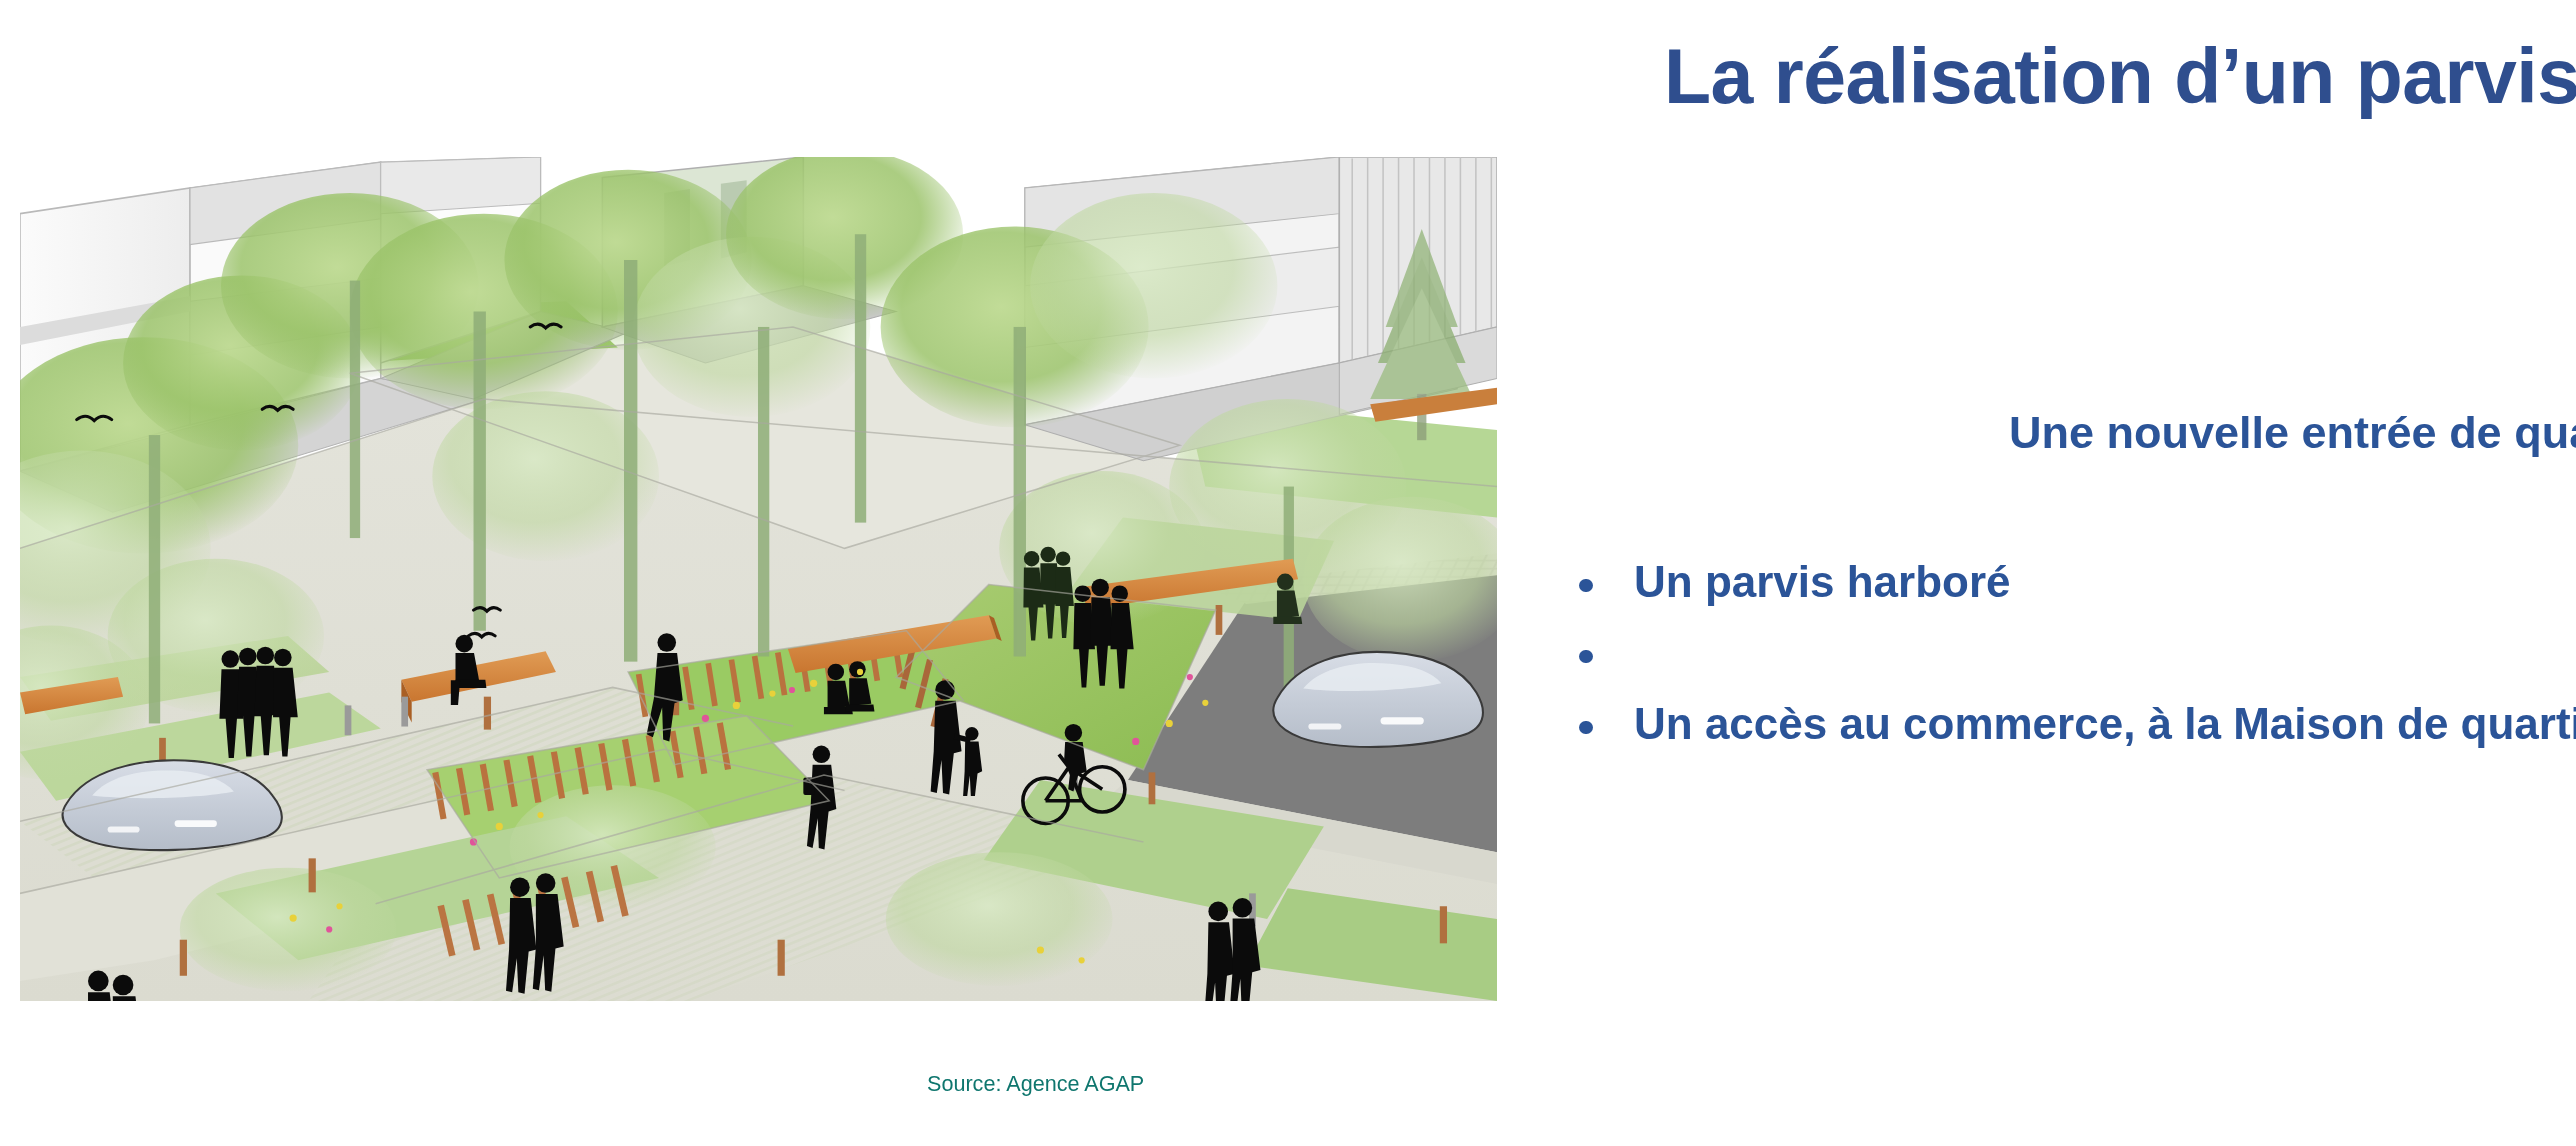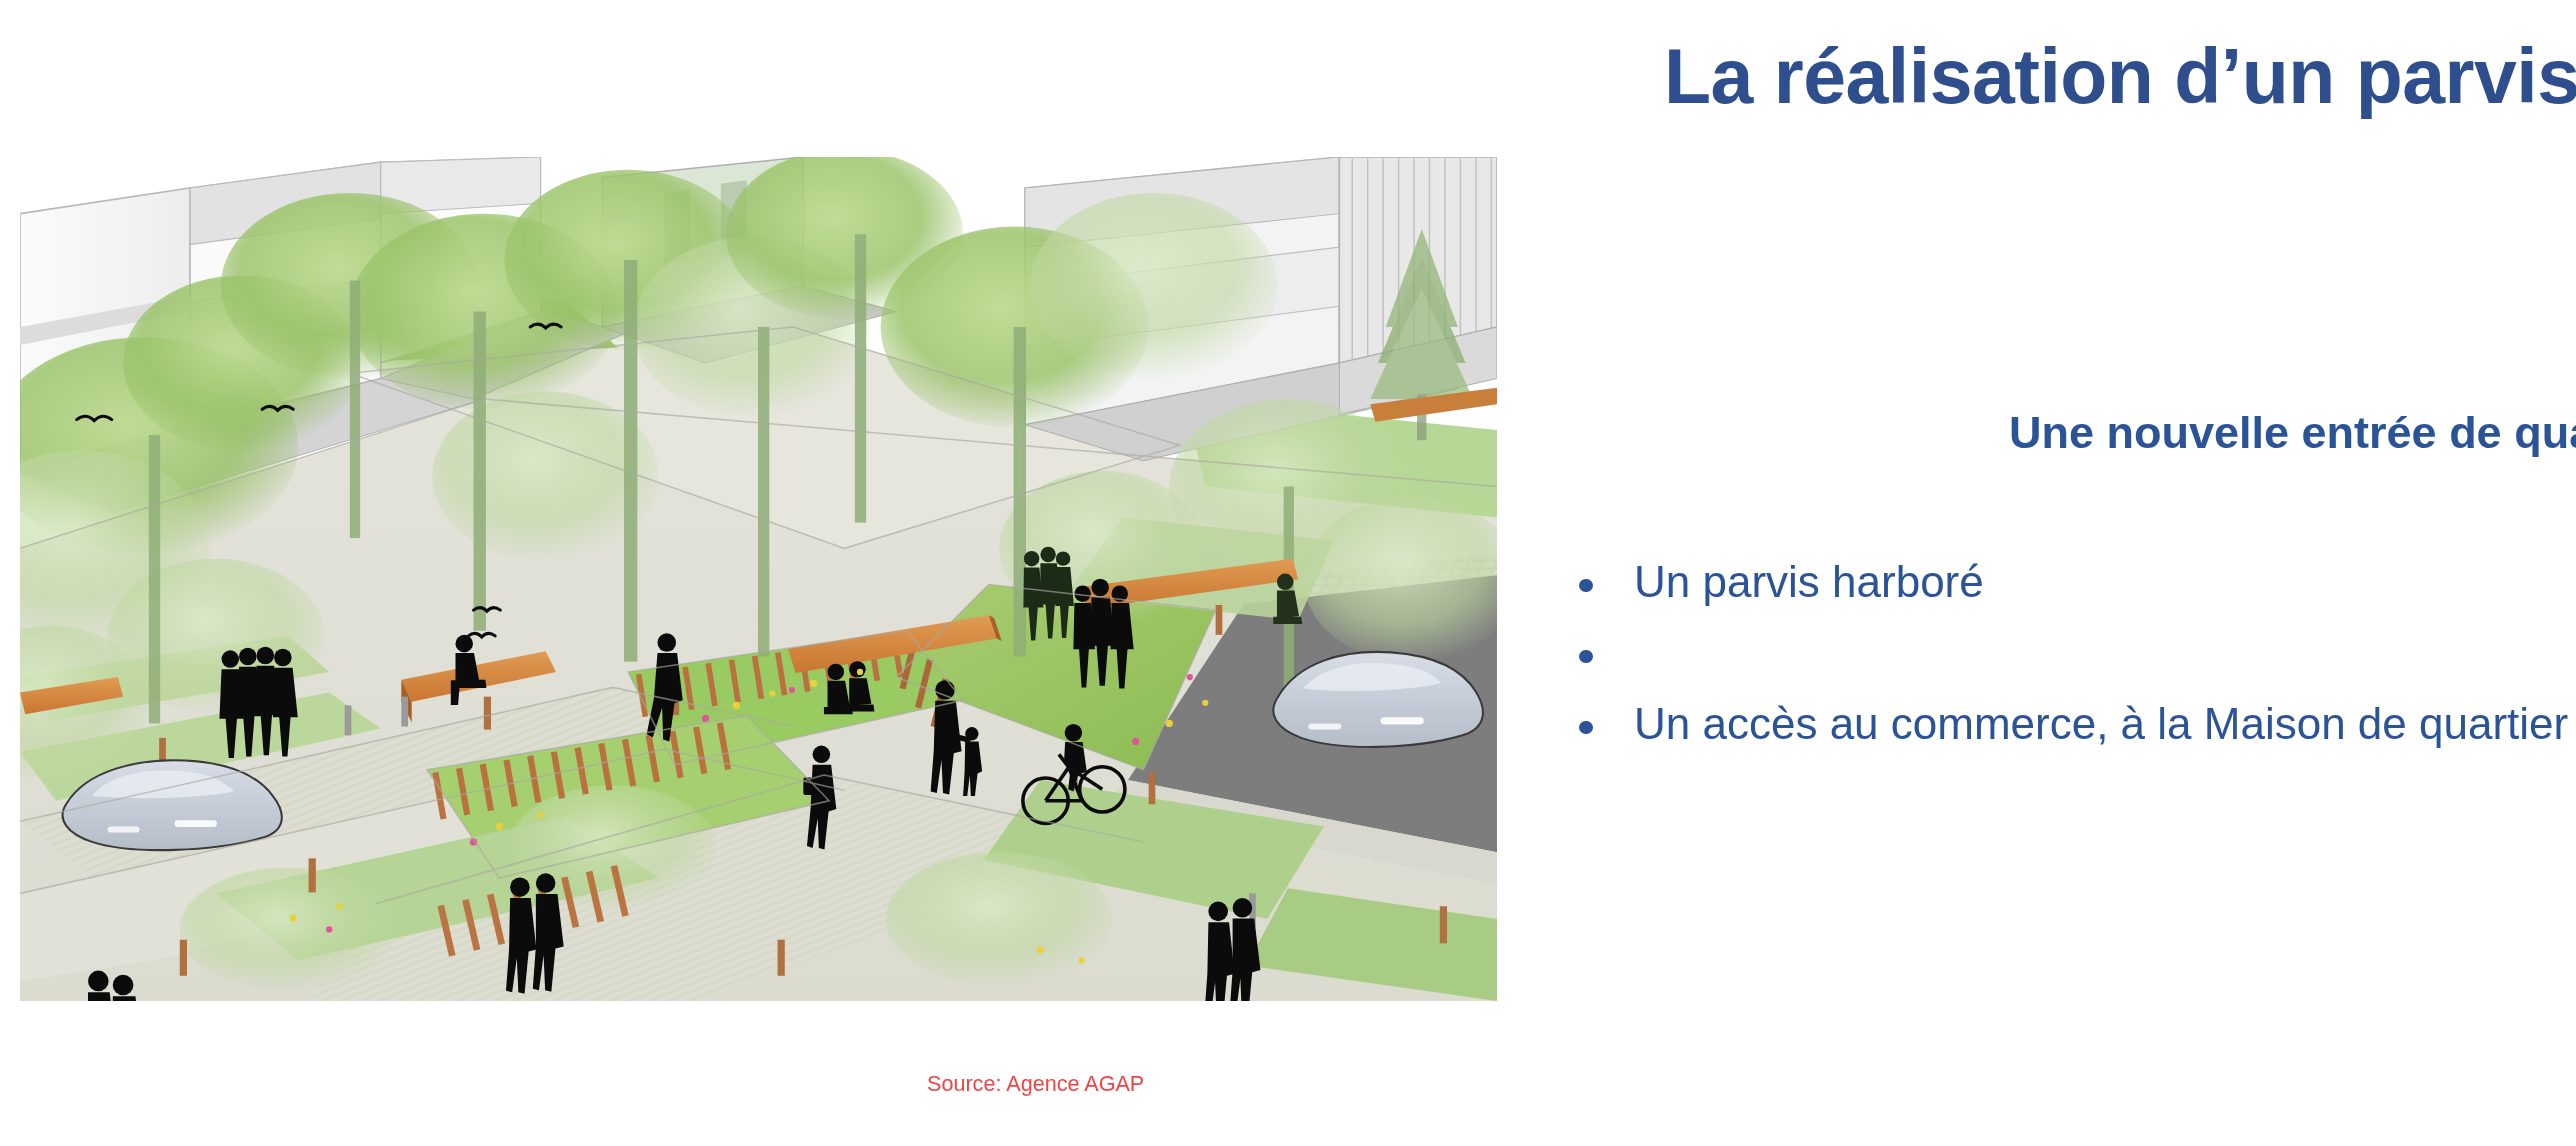--- a/index.html
+++ b/index.html
@@ -24,26 +24,26 @@
     text-shadow:0 0 0.5px rgba(255,255,255,.6);
   }
   #bullets{position:absolute;left:1571px;top:554px;width:1288px;}
   .bullet-row{position:relative;height:71px;}
   .bullet-dot{
     position:absolute;left:8.2px;top:25px;width:13.4px;height:13.4px;
     border-radius:50%;background:#2B5498;
   }
   .bullet-text{
     position:absolute;left:63px;top:3.1px;
-    font-size:44px;font-weight:400;color:#2B5498;white-space:nowrap;
+    font-size:44px;font-weight:700;color:#2B5498;white-space:nowrap;
     text-shadow:0 0 0.5px rgba(255,255,255,.55);
   }
   #source{
     position:absolute;left:927px;top:1071px;
-    font-size:21.6px;color:#ef4444;font-weight:400;white-space:nowrap;
+    font-size:21.6px;color:#0f766e;font-weight:400;white-space:nowrap;
   }
 
   
   #render{
     position:absolute;left:19.6px;top:157px;width:1477px;height:844px;
     background:#ffffff;overflow:hidden;
   }
   #render svg{display:block;width:100%;height:100%;}
 </style>
 </head>

